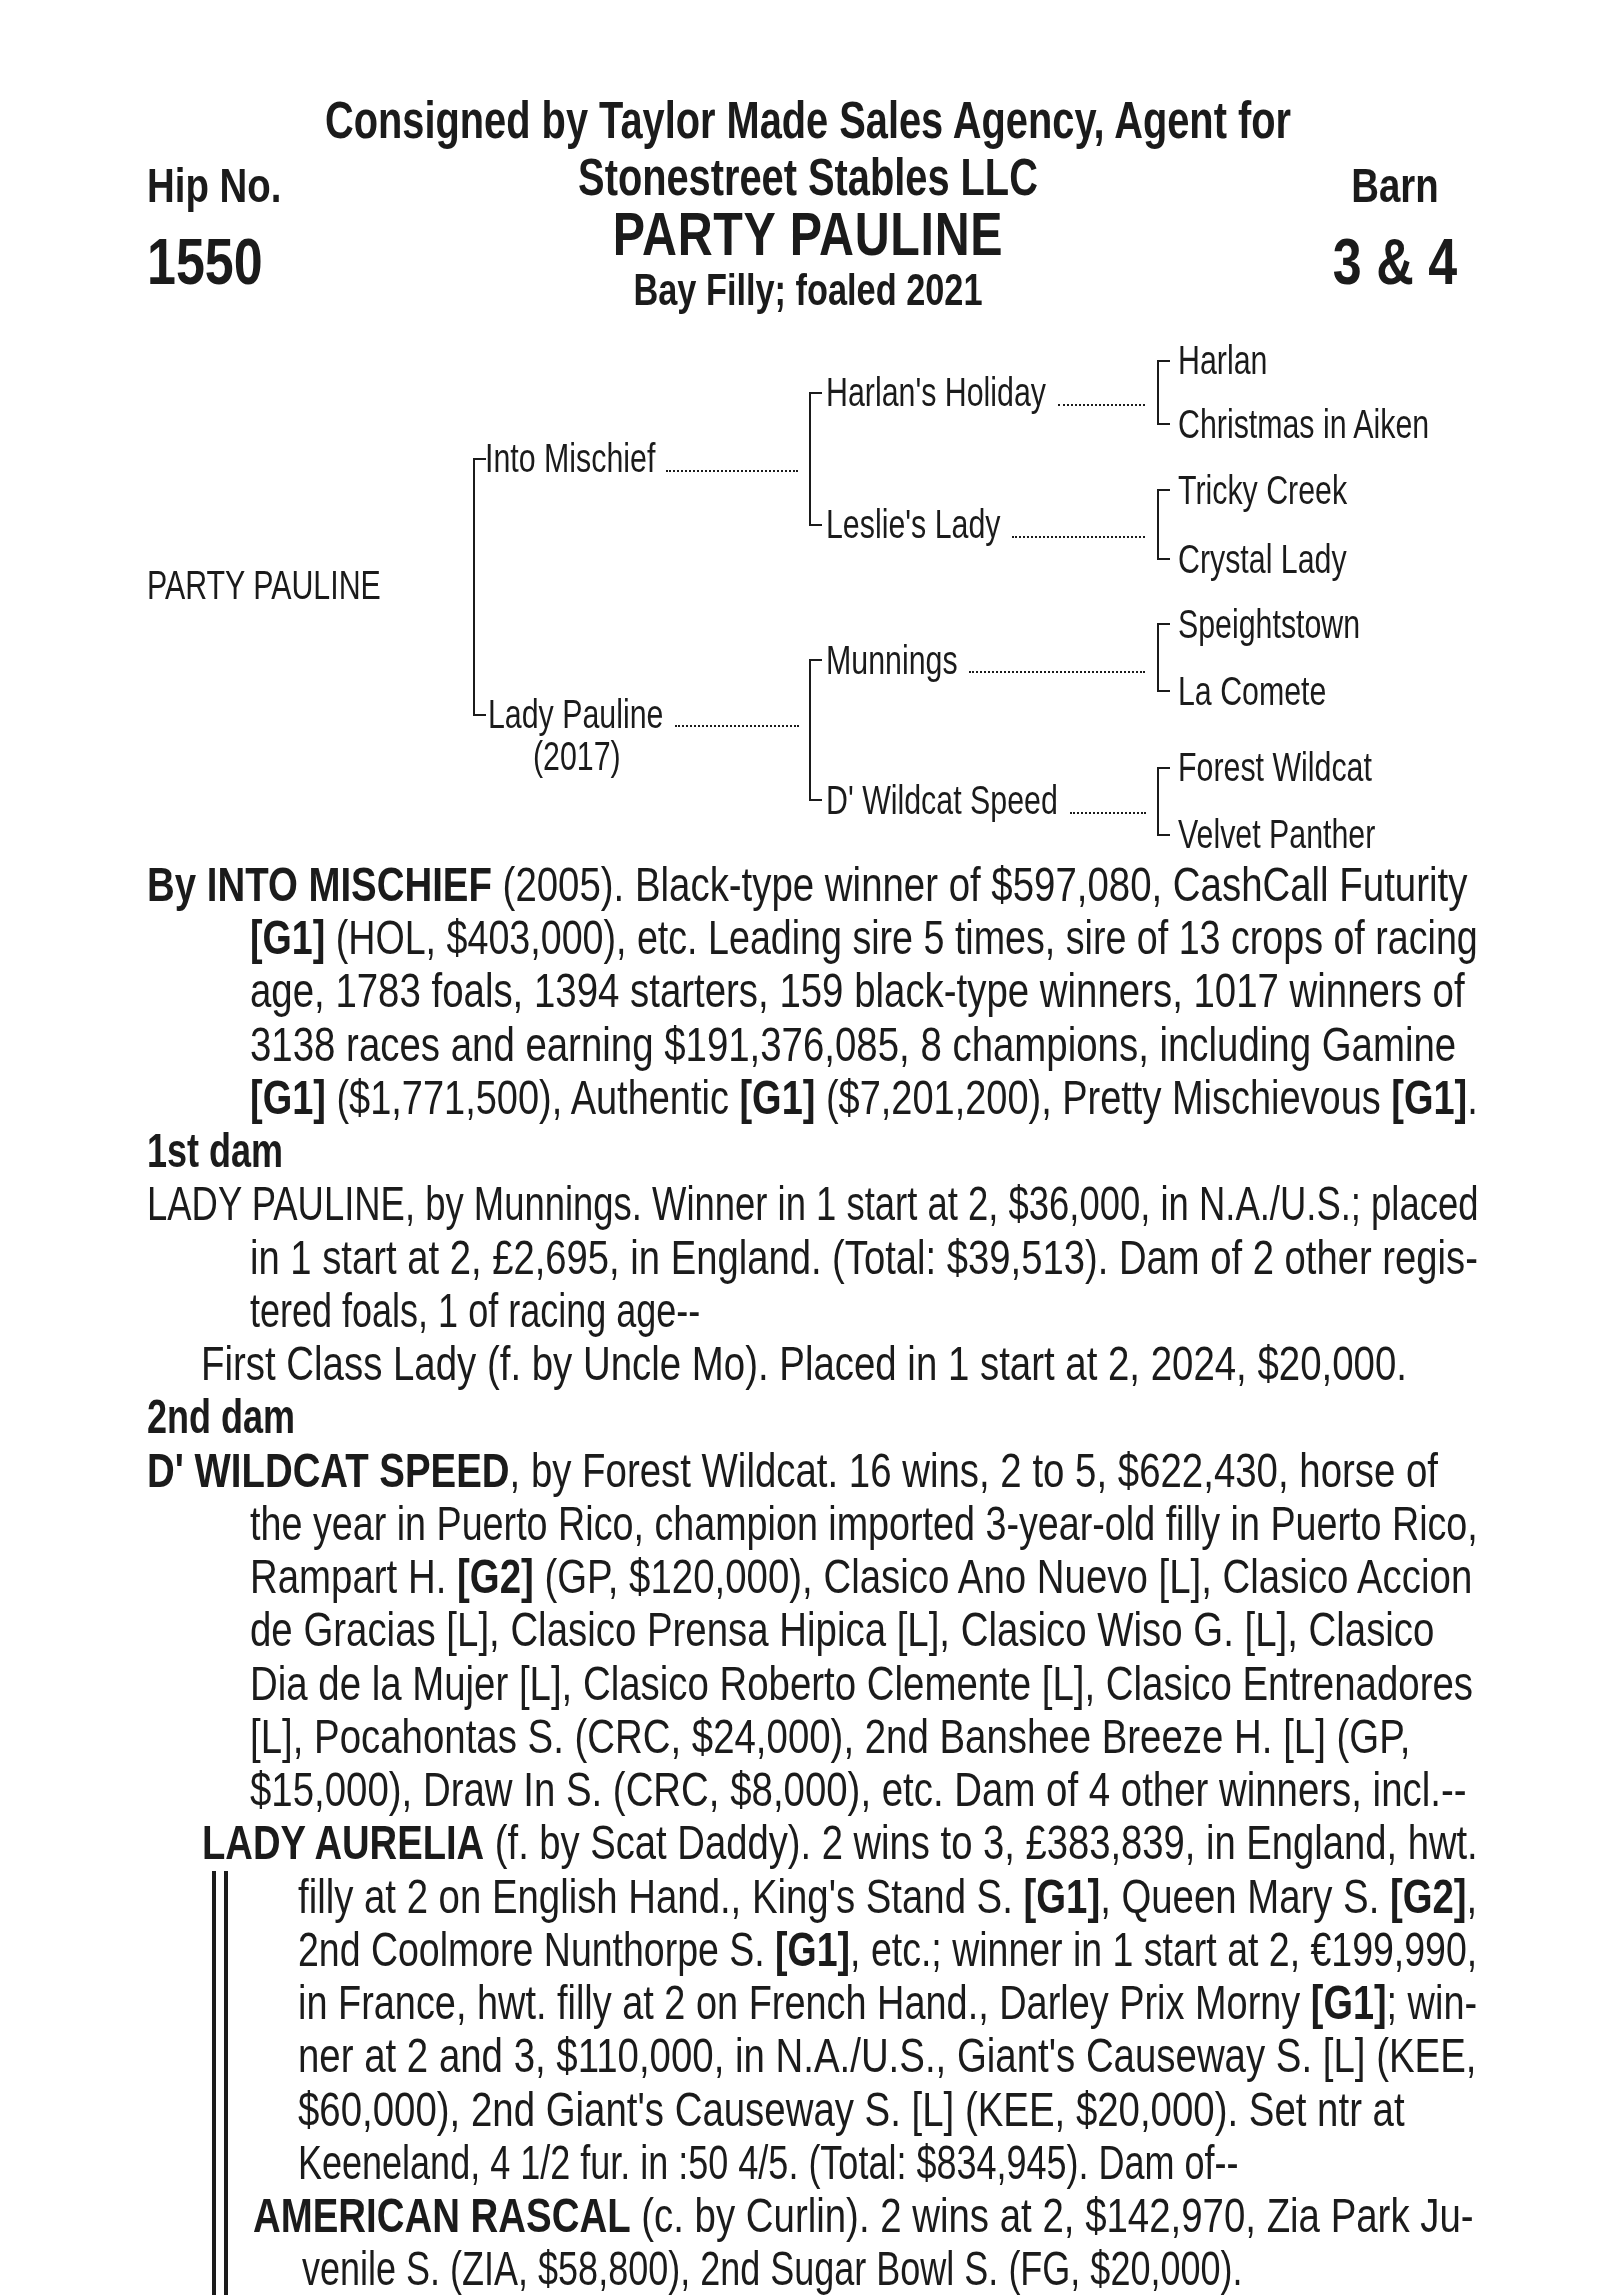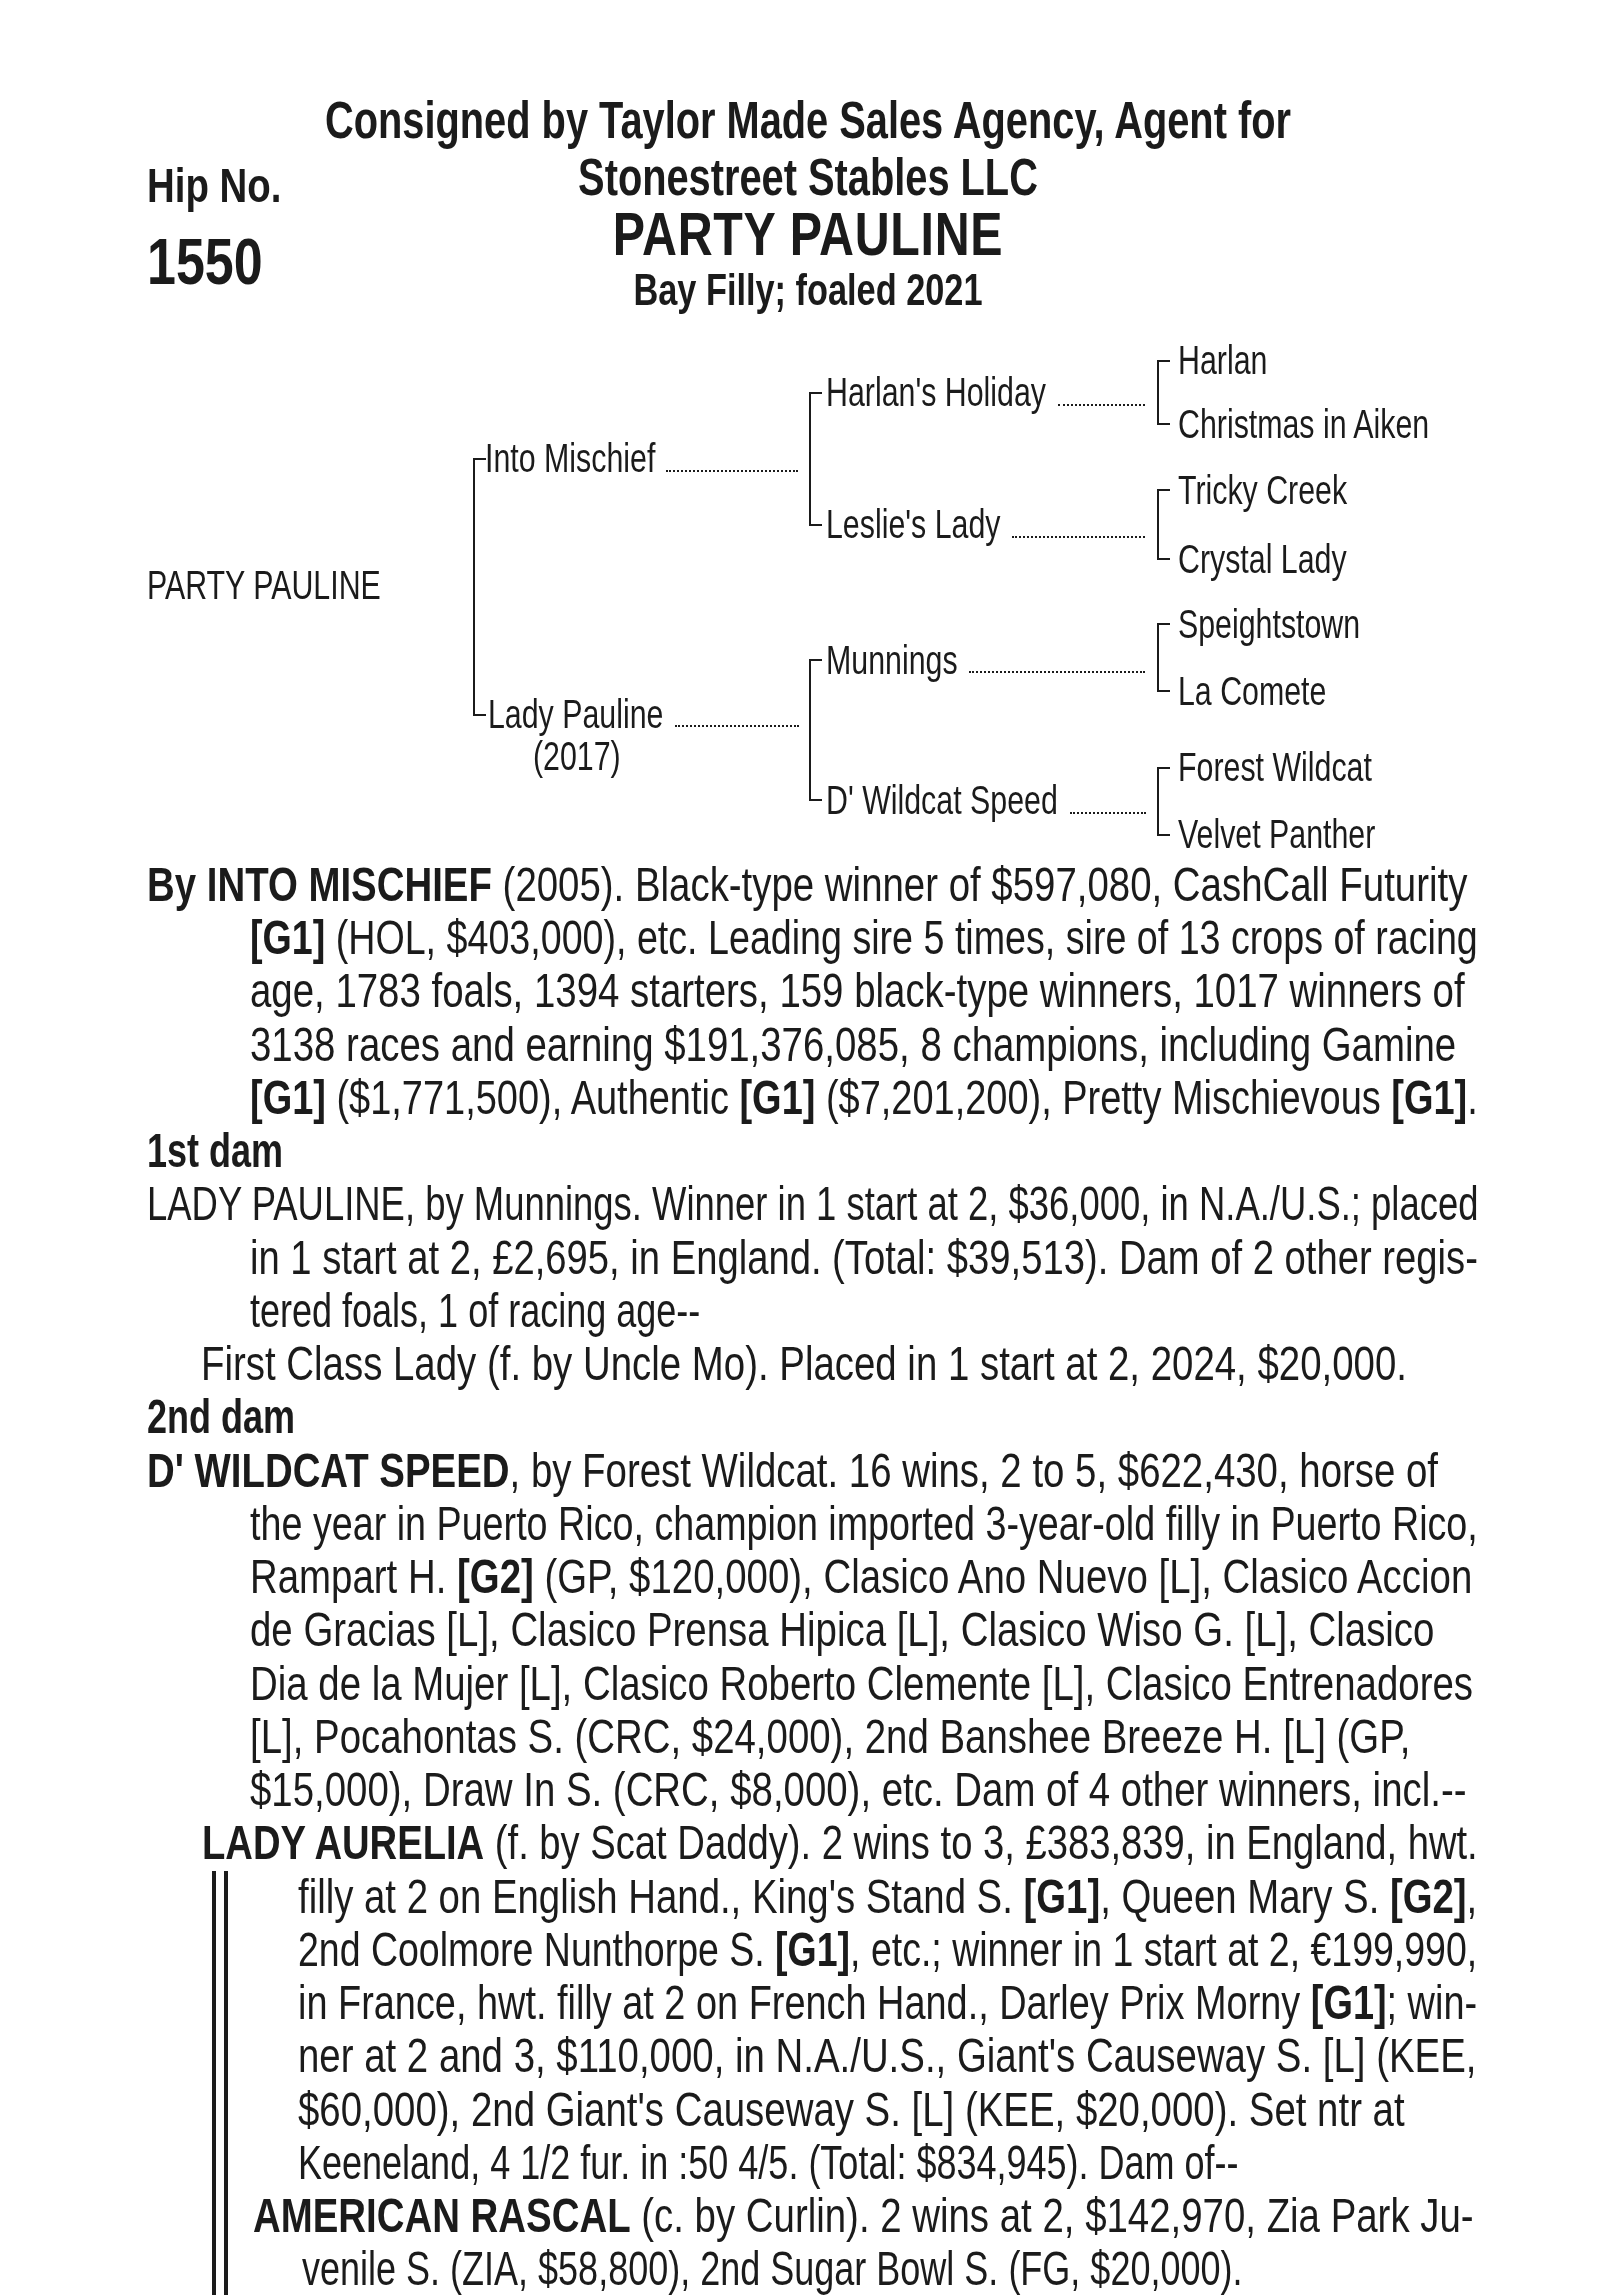--- a/index.html
+++ b/index.html
@@ -33,20 +33,24 @@
 <div class="page">
 
   <div class="abs ctr hdr-consigned" style="top:95px;">Consigned by Taylor Made Sales Agency, Agent for</div>
   <div class="abs ctr hdr-consigned" style="top:152px;">Stonestreet Stables LLC</div>
   <div class="abs ctr hdr-title" style="top:203px;">PARTY PAULINE</div>
   <div class="abs ctr hdr-foal" style="top:268px;">Bay Filly; foaled 2021</div>
 
   <div class="abs hip-label" style="left:147px;top:162px;">Hip No.</div>
   <div class="abs hip-number" style="left:147px;top:229px;">1550</div>
 
+  <div class="barn-box" style="top:162px;">
+    <span class="abs2 barn-label">Barn</span>
+    <span class="abs2 barn-number" style="margin-top:19px;">3 &amp; 4</span>
+  </div>
 
   <div id="chart">
       <div class="abs ped-name" style="left: 147px; top: 565px;">PARTY PAULINE</div>
       <div class="abs ped-name" style="left: 485px; top: 438px;">Into Mischief</div>
       <div class="leader" style="left: 666px; width: 132px; top: 470px;"></div>
       <div class="abs ped-name" style="left: 488px; top: 694px;">Lady Pauline</div>
       <div class="leader" style="left: 675px; width: 124px; top: 725px;"></div>
       <div class="abs ped-name" style="left: 533px; top: 736px;">(2017)</div>
       <div class="abs ped-name" style="left: 826px; top: 372px;">Harlan's Holiday</div>
       <div class="leader" style="left: 1058px; width: 87px; top: 404px;"></div>

